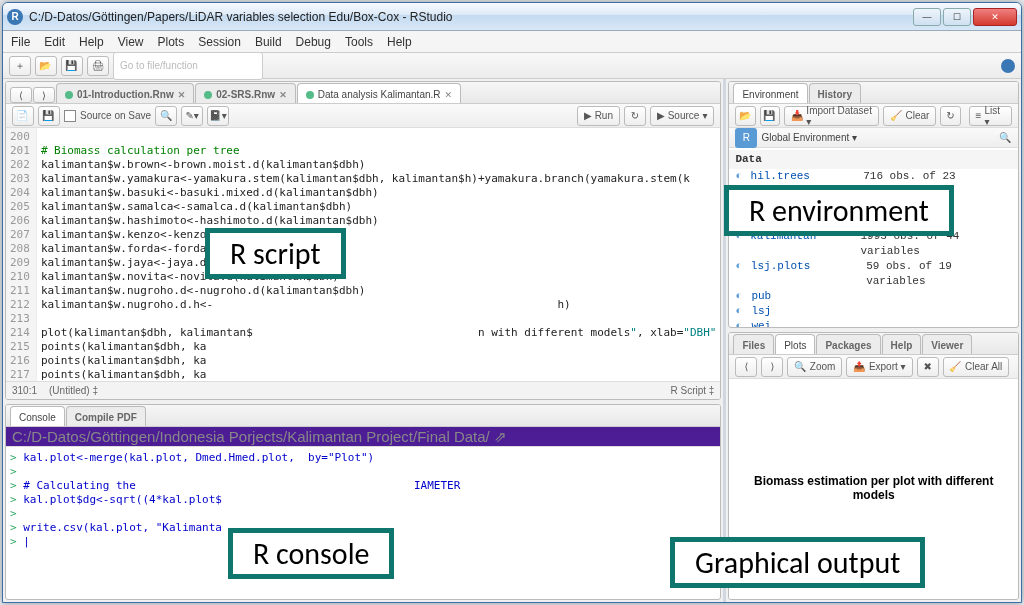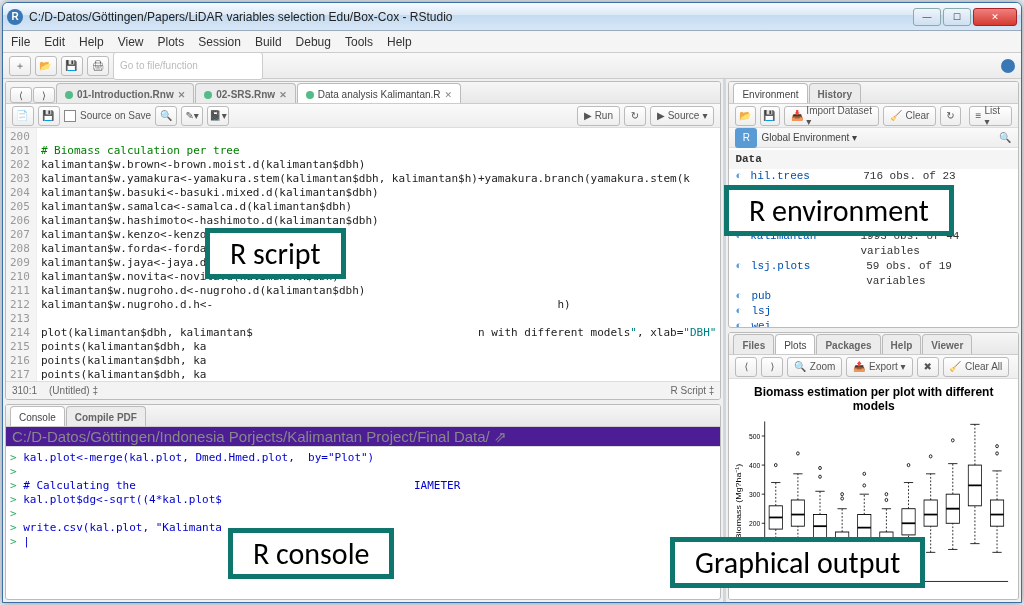--- a/index.html
+++ b/index.html
@@ -42,21 +42,21 @@
 .console .prompt { color:#3a6;}
 .console .inp { color:#0000cc;}
 .consolehdr { height:20px; background:#4c1d95; border-bottom:1px solid #ddd; padding:0 6px; font-size:15px; color:#888; display:flex; align-items:flex-end;}
 .envtb { height: 24px; background: linear-gradient(#fafafa,#eee); border-bottom: 1px solid #ddd; display:flex; align-items:center; padding:0 6px; gap:4px; font-size:10px; color:#444;}
 .envlist { flex:1; overflow:auto; font-family: Liberation Mono, monospace; font-size:11px; line-height:15px; padding:2px 0;}
 .envrow { display:flex; padding:0 6px;}
 .envrow .en { width:120px; color:#0050b0;}
 .envrow .ev { color:#333;}
 .envrow .oicon { width:14px; color:#5a9bd5; margin-right:2px;}
 .envhdr { font-weight:bold; color:#333; padding:2px 6px; background:#f5f5f5;}
-.plotsarea { flex:1; background:#fff; display:flex; flex-direction:column; align-items:center; padding:4px 2px; font-family: Arial, sans-serif;}
+.plotsarea { flex:1; background:#fff; display:flex; flex-direction:row; align-items:center; padding:4px 2px; font-family: Arial, sans-serif;}
 .plottitle { font-weight:bold; font-size:12px; margin:2px 0 4px 0; text-align:center;}
 .boxplot-svg { flex:1; width:100%;}
 .annot { position:absolute; background:#fff; border:5px solid #0f766e; font-size:30px; font-family: Calibri, sans-serif; padding: 4px 20px; color:#000; z-index:100; line-height:1.1;}
 .chk { width:12px; height:12px; border:1px solid #888; background:#fff; display:inline-block;}
 </style>
 </head>
 <body>
 
 <div class="window">
   <div class="titlebar">

